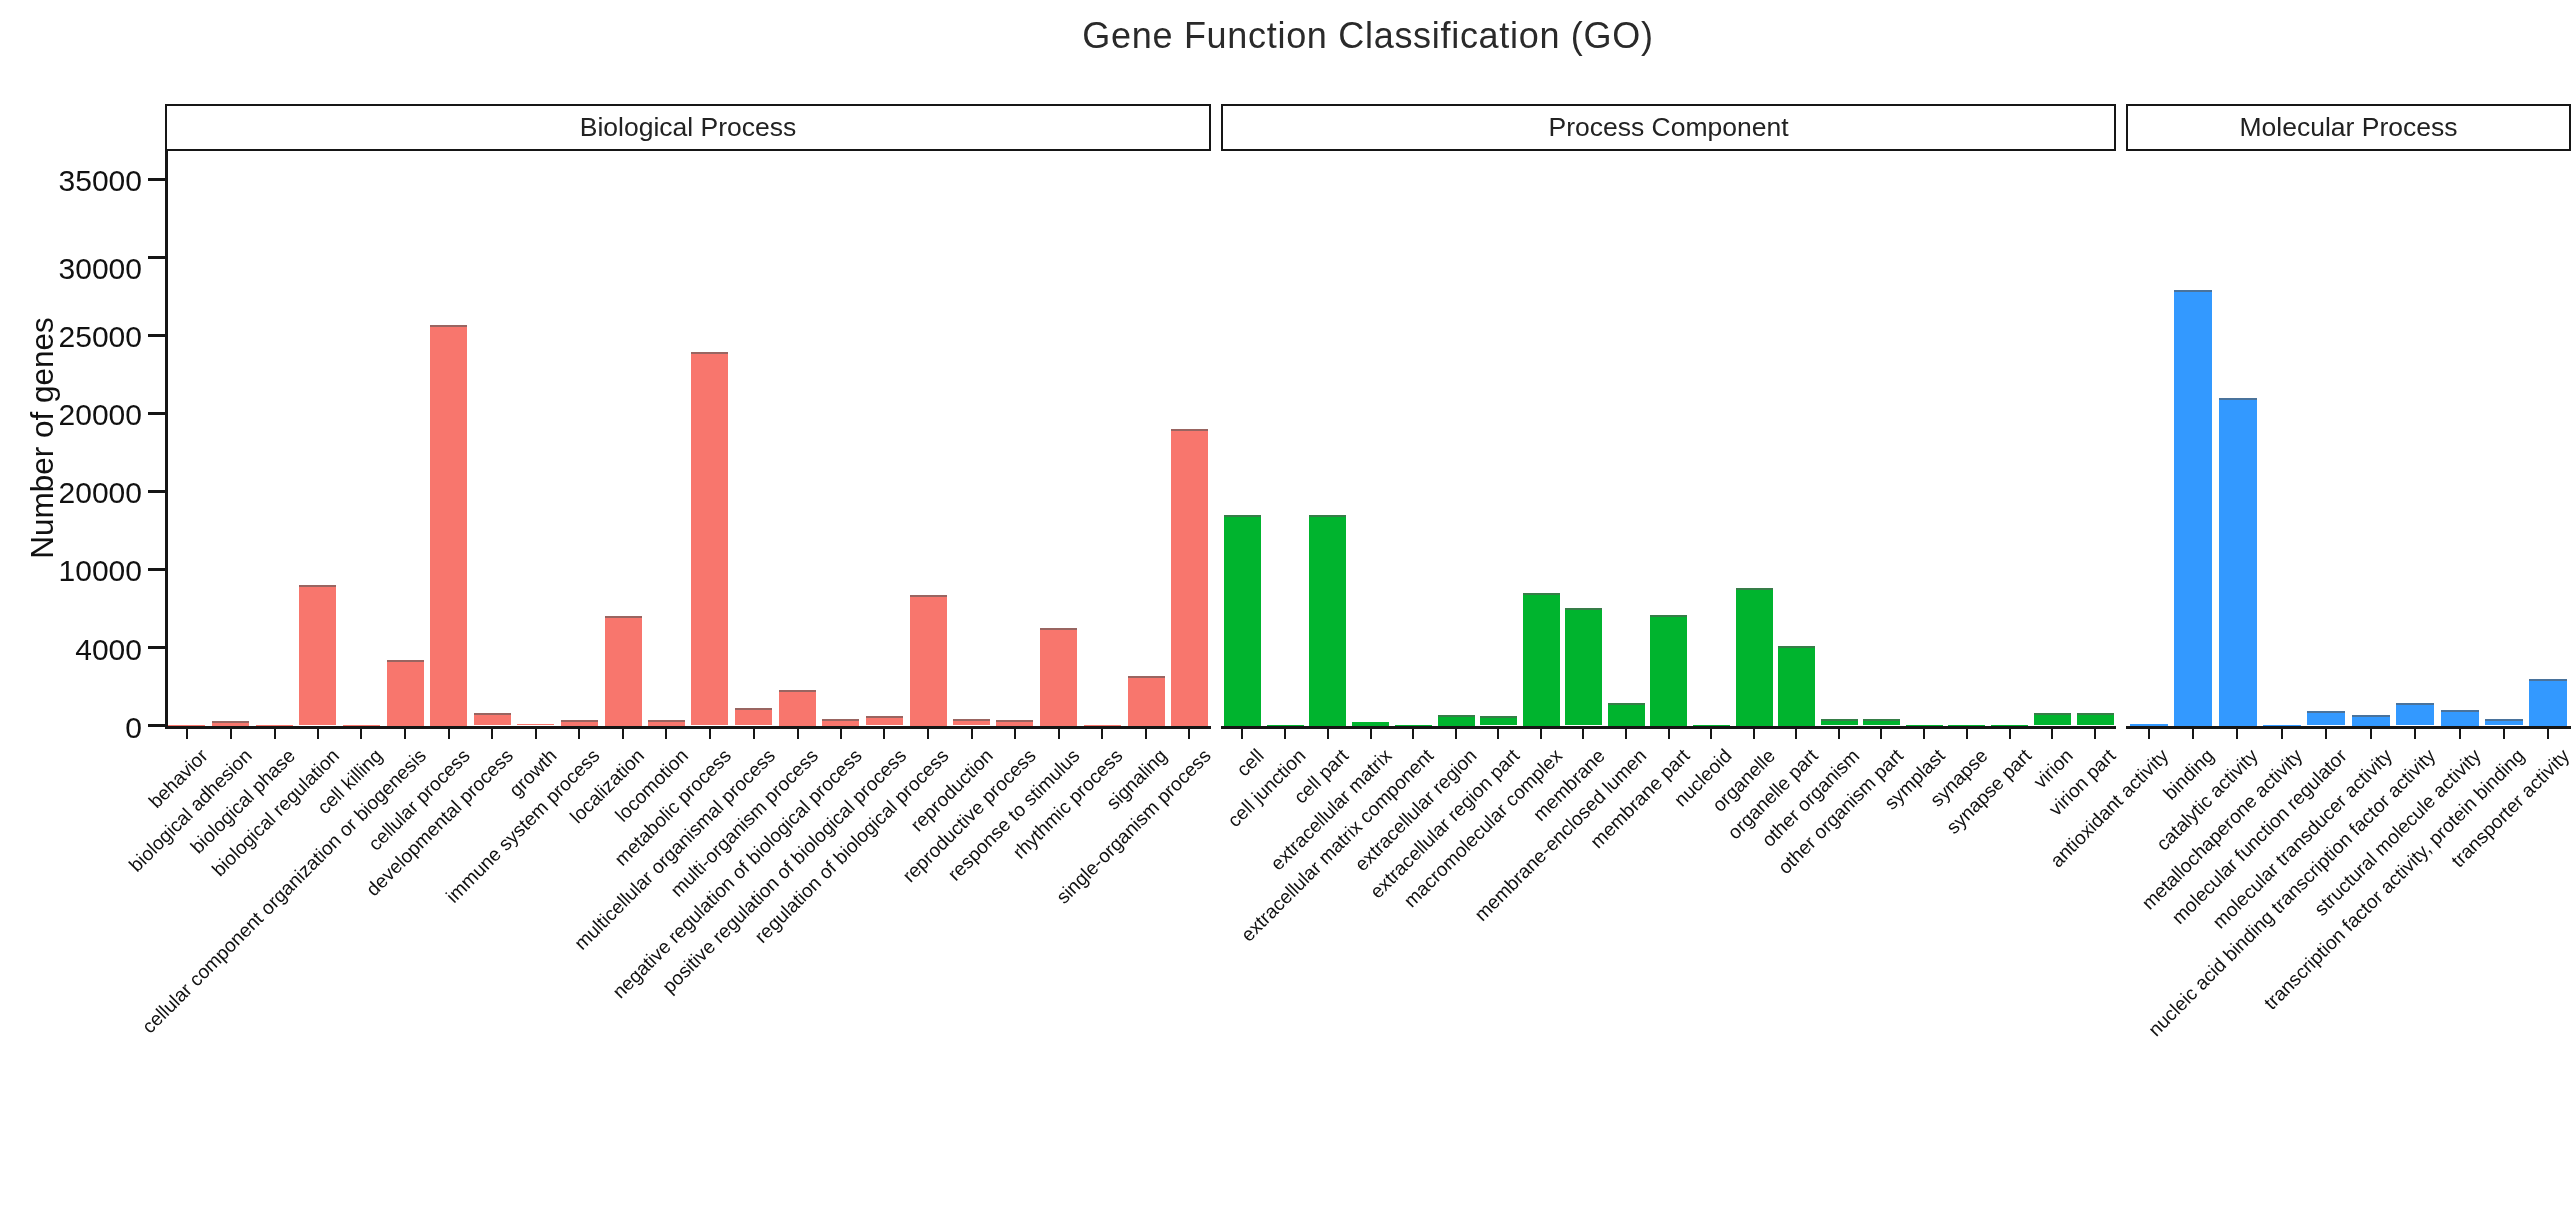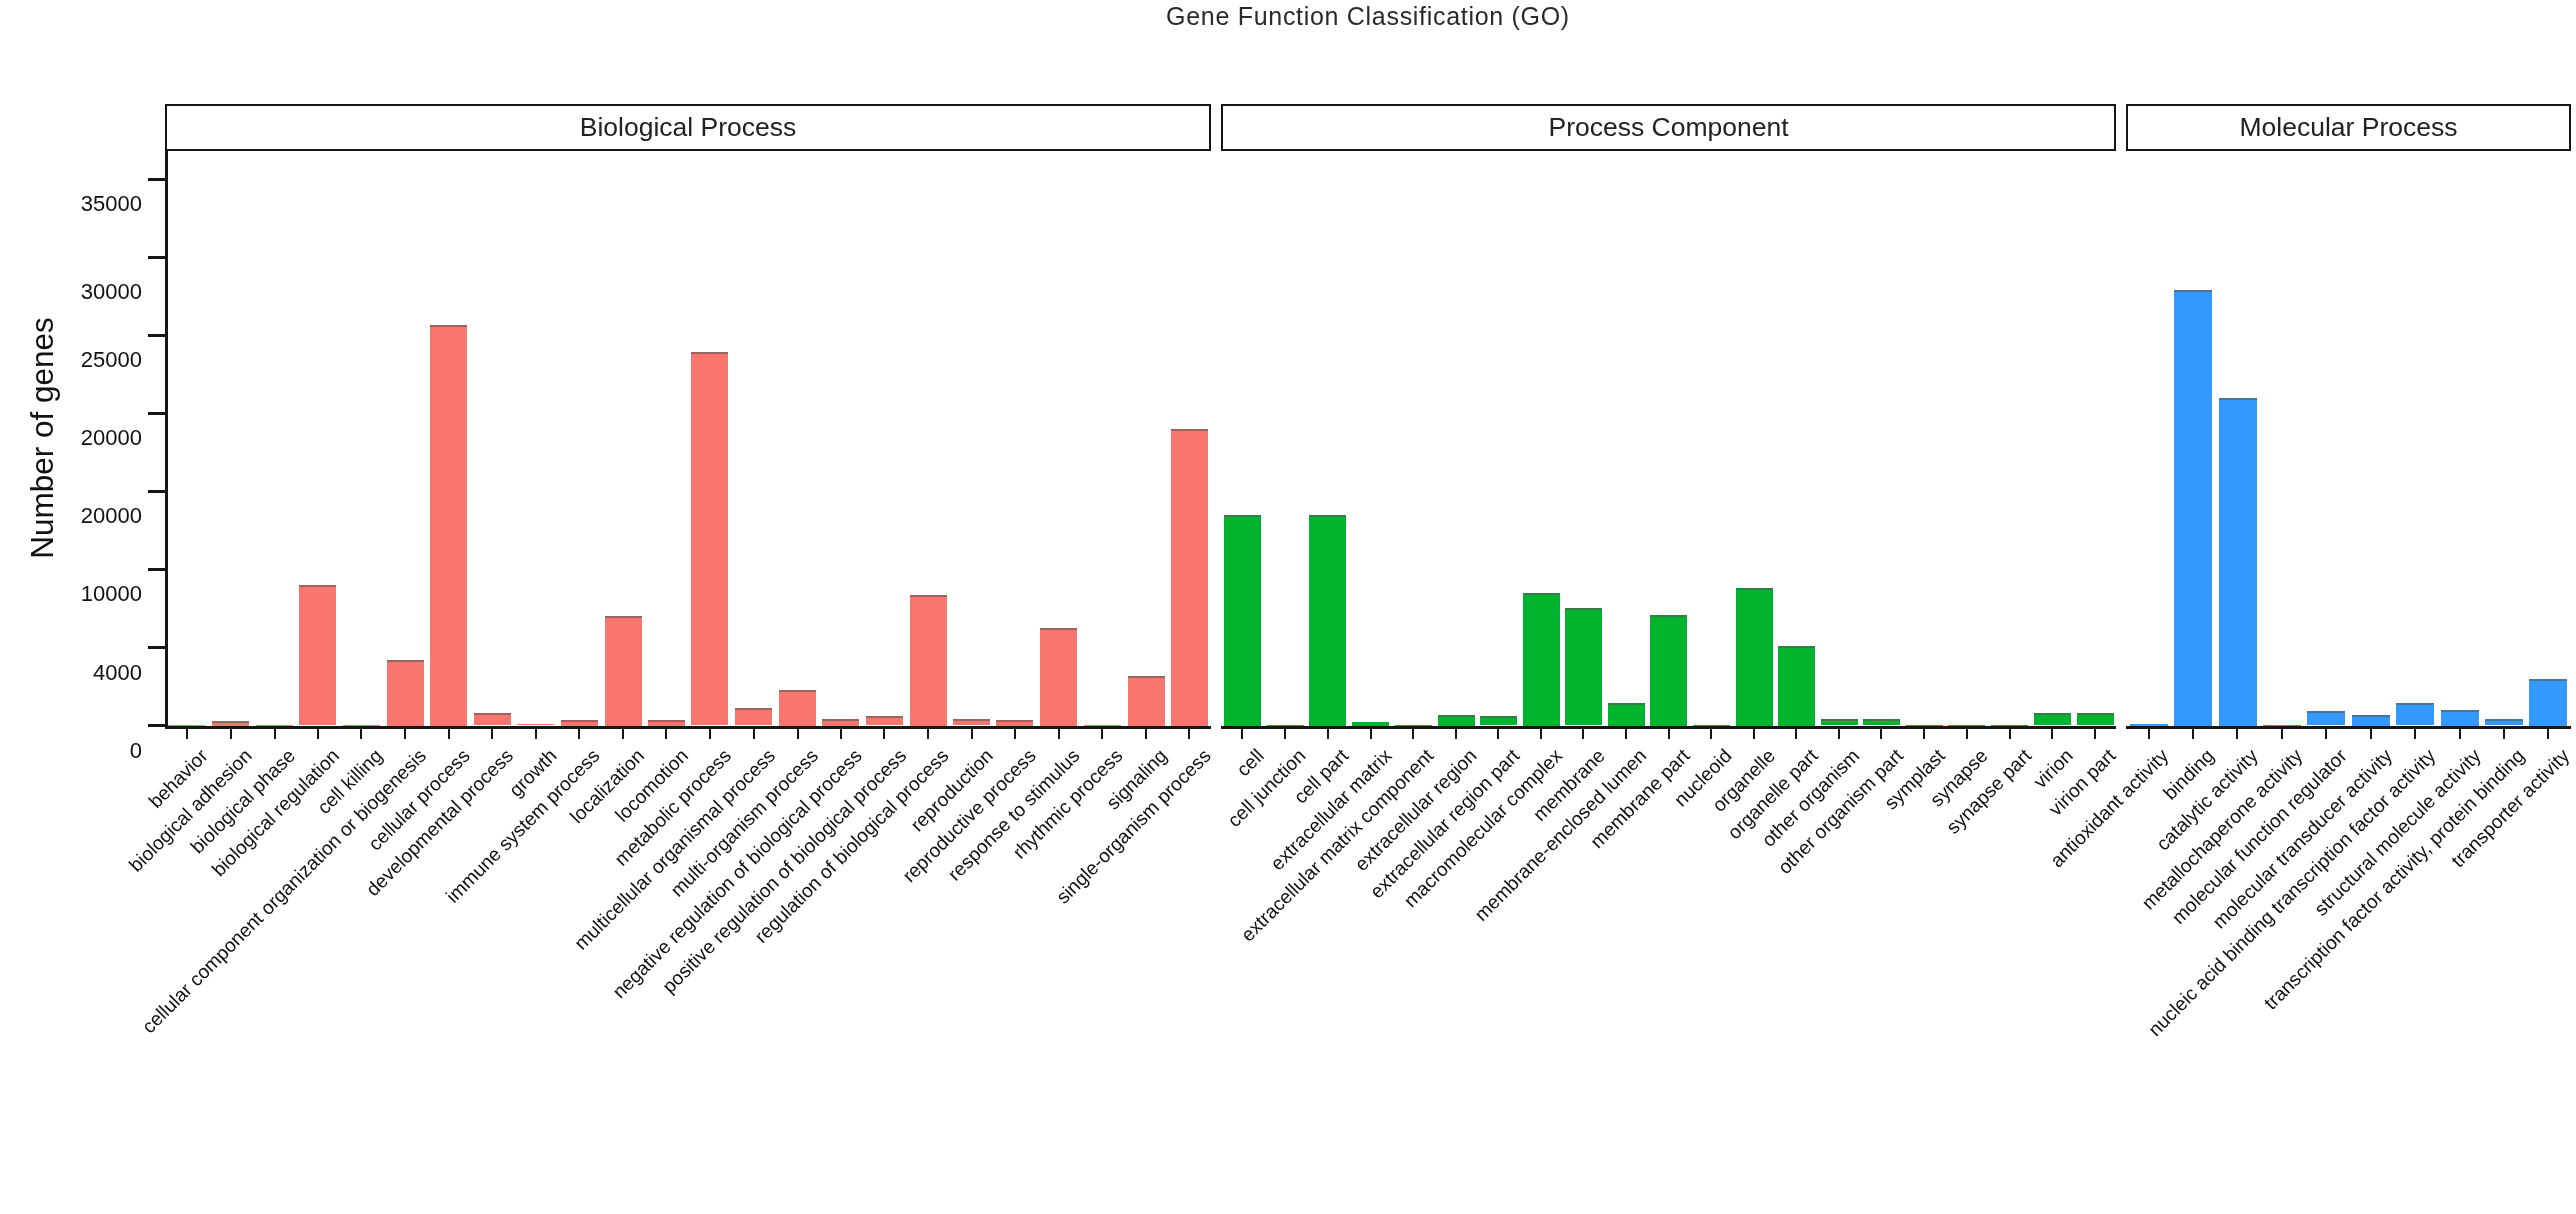--- a/index.html
+++ b/index.html
@@ -6,23 +6,23 @@
   #canvas{
     position:relative;
     width:2576px;
     height:1214px;
     background:#ffffff;
     font-family:"Liberation Sans", sans-serif;
     overflow:hidden;
   }
   .chart-title{
     position:absolute;
-    left:165px; top:2px; width:2406px;
+    left:165px; top:15px; width:2406px;
     text-align:center;
-    font-size:25px;
+    font-size:36px;
     color:#2a2a2a;
     letter-spacing:0.7px;
   }
   .y-axis-title{
     position:absolute;
     left:42px; top:438px;
     transform:translate(-50%,-50%) rotate(-90deg);
     font-size:31.5px;
     color:#111;
     white-space:nowrap;
@@ -51,24 +51,23 @@
     background:#161616;
   }
   .y-tick{
     position:absolute;
     left:148px; width:18.6px; height:2.9px;
     background:#161616;
   }
   .y-tick-label{
     position:absolute;
     text-align:right;
-    font-size:22px;
+    font-size:30px;
     color:#111;
     width:122px;
-    margin-top:27px;
   }
   .bar{
     position:absolute;
     box-sizing:border-box;
   }
   .x-tick{
     position:absolute;
     top:729px; width:2.1px; height:10px;
     background:#161616;
   }

